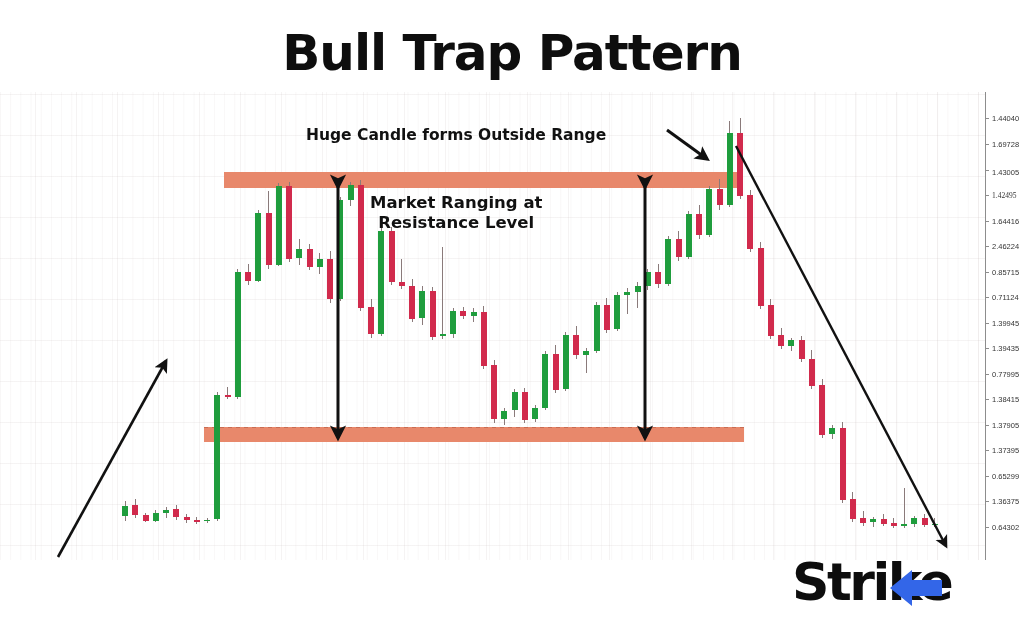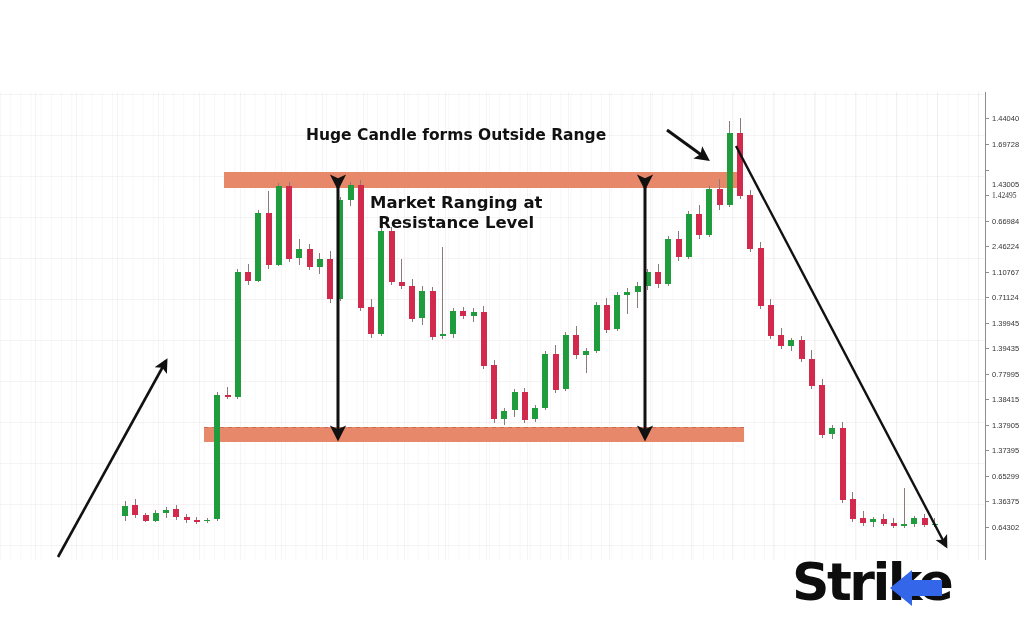--- a/index.html
+++ b/index.html
@@ -93,20 +93,21 @@
     font-size:52px;font-weight:bold;letter-spacing:-2.5px;
     color:#0d0d0d;line-height:60px;
   }
   .logo-arrow{position:absolute;left:90px;top:14px;}
 </style>
 </head>
 <body>
 
 <div id="stage">
 
+  <div class="title">Bull Trap Pattern</div>
 
   <div class="plot" id="plot">
     <div class="grid"></div>
     <div class="grid2"></div>
     <div id="zone-layer">
         <div class="zone" style="left: 224px; top: 80px; width: 452px; height: 16px; background: rgb(232, 136, 107);"></div>
         <div class="zone" style="left: 676px; top: 80px; width: 66px; height: 16px; background: rgb(232, 136, 107);"></div>
         <div class="zone" style="left: 204px; top: 335px; width: 540px; height: 15px; background: rgb(232, 136, 107);">
           <div class="zone-dash"></div>
         </div>
@@ -435,29 +436,29 @@
       </div>
   </div>
 
   <div class="axis" id="axis">
     <div class="axis-line"></div>
   <div class="tick" style="top: 26px;"></div>
       <div class="tick-label" style="top: 26px;">1.44040</div>
       <div class="tick" style="top: 52.25px;"></div>
       <div class="tick-label" style="top: 52.25px;">1.69728</div>
       <div class="tick" style="top: 77.75px;"></div>
-      <div class="tick-label" style="top: 92px;">1.43005</div>
+      <div class="tick-label" style="top: 80px;">1.43005</div>
       <div class="tick" style="top: 103.25px;"></div>
       <div class="tick-label" style="top: 103.25px; font-family: Liberation Serif, serif;">1.42495</div>
       <div class="tick" style="top: 128.75px;"></div>
-      <div class="tick-label" style="top: 128.75px;">0.66984</div>
+      <div class="tick-label" style="top: 128.75px;">1.64416</div>
       <div class="tick" style="top: 154.25px;"></div>
       <div class="tick-label" style="top: 154.25px;">2.46224</div>
       <div class="tick" style="top: 179.75px;"></div>
-      <div class="tick-label" style="top: 179.75px;">1.10767</div>
+      <div class="tick-label" style="top: 179.75px;">0.85715</div>
       <div class="tick" style="top: 205.25px;"></div>
       <div class="tick-label" style="top: 205.25px;">0.71124</div>
       <div class="tick" style="top: 230.75px;"></div>
       <div class="tick-label" style="top: 230.75px;">1.39945</div>
       <div class="tick" style="top: 256.25px;"></div>
       <div class="tick-label" style="top: 256.25px;">1.39435</div>
       <div class="tick" style="top: 281.75px;"></div>
       <div class="tick-label" style="top: 281.75px;">0.77995</div>
       <div class="tick" style="top: 307.25px;"></div>
       <div class="tick-label" style="top: 307.25px;">1.38415</div>

